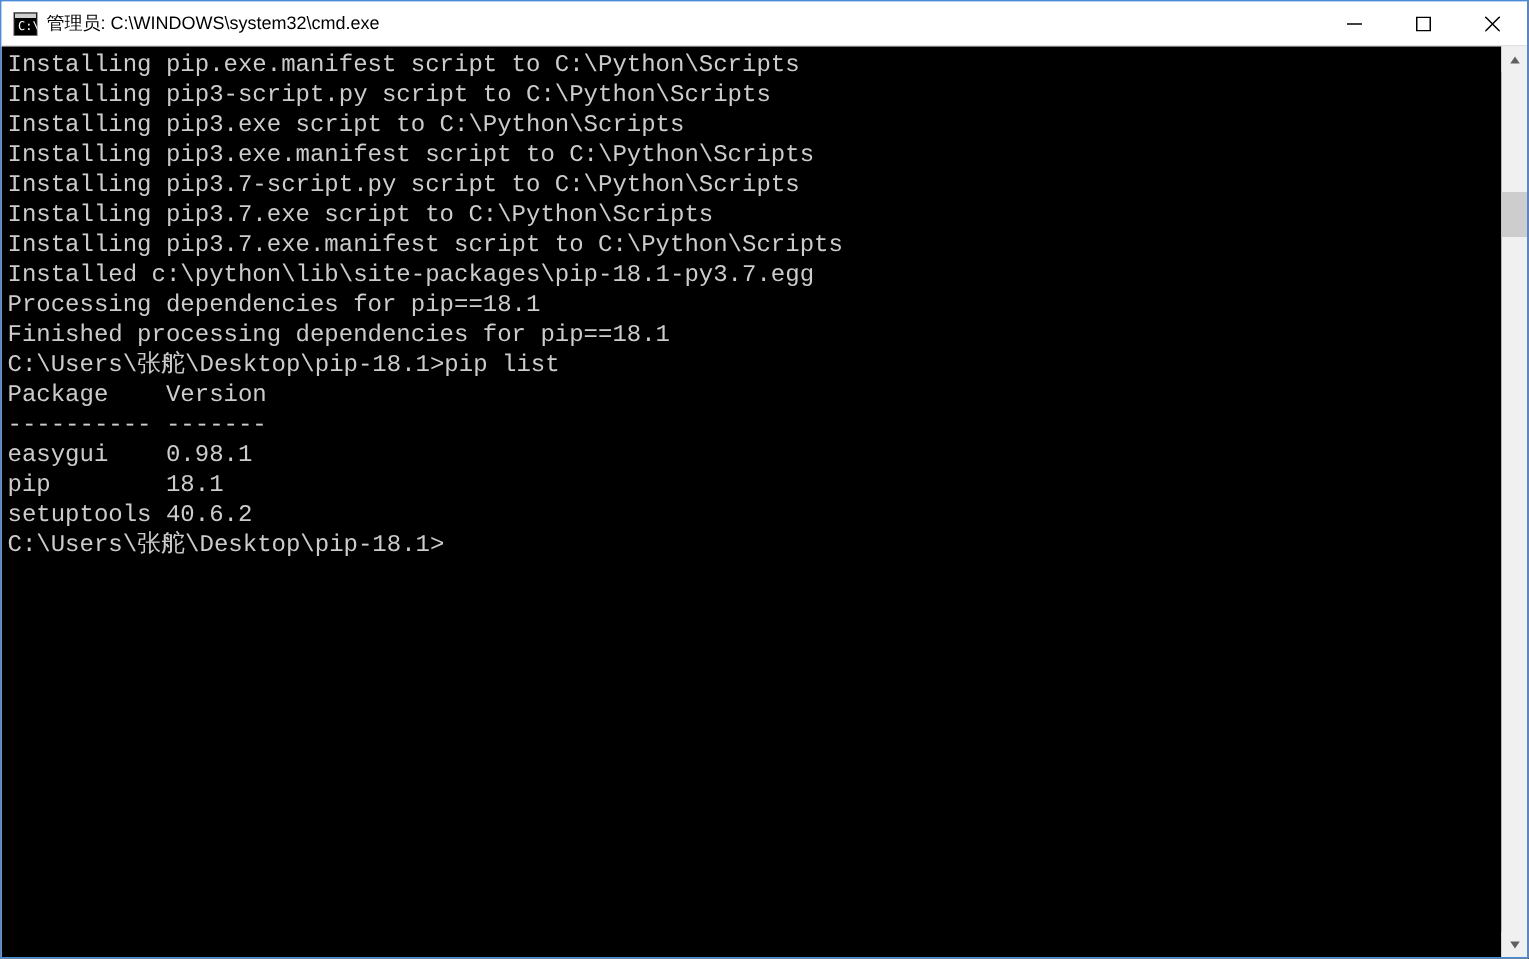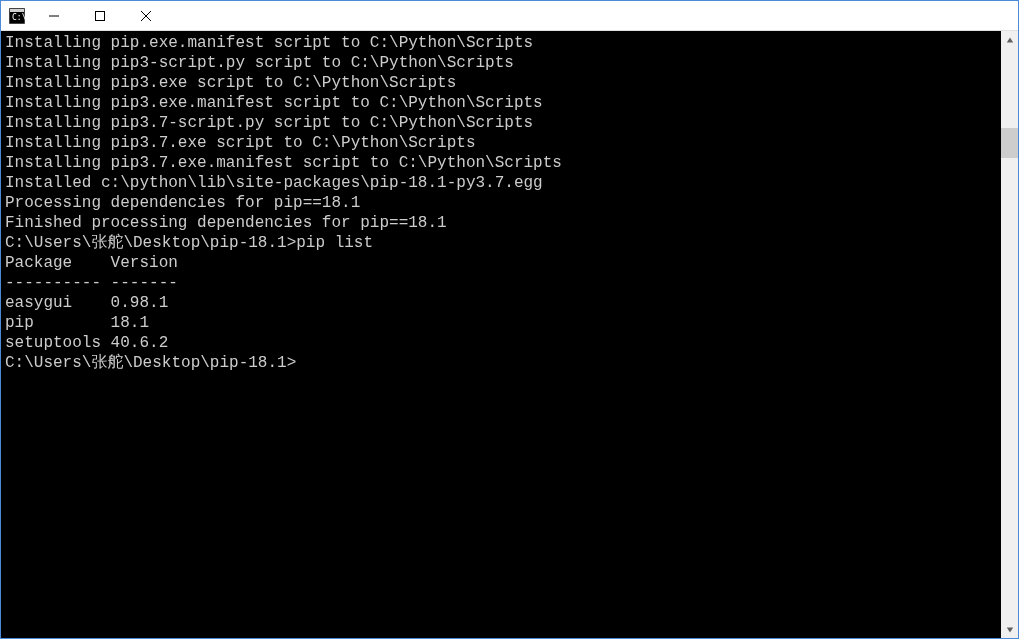--- a/index.html
+++ b/index.html
@@ -117,20 +117,21 @@
 <body>
 
 <div class="titlebar">
   <span class="titlebar-icon">
     <svg viewBox="0 0 16 16">
       <rect x="0" y="0" width="16" height="16" fill="#000" stroke="#888" stroke-width="1"></rect>
       <rect x="1" y="1" width="14" height="3" fill="#d0d0d0"></rect>
       <text x="3" y="12" font-size="8" fill="#fff" font-family="monospace">C:\</text>
     </svg>
   </span>
+  <span class="titlebar-title">管理员: C:\WINDOWS\system32\cmd.exe</span>
   <div class="titlebar-buttons">
     <button class="titlebar-btn">
       <svg viewBox="0 0 10 10">
           <line x1="0" y1="5" x2="10" y2="5" stroke="#000" stroke-width="1"></line>
         </svg>
     </button>
     <button class="titlebar-btn">
       <svg viewBox="0 0 10 10">
           <rect x="0.5" y="0.5" width="9" height="9" fill="none" stroke="#000" stroke-width="1"></rect>
         </svg>

